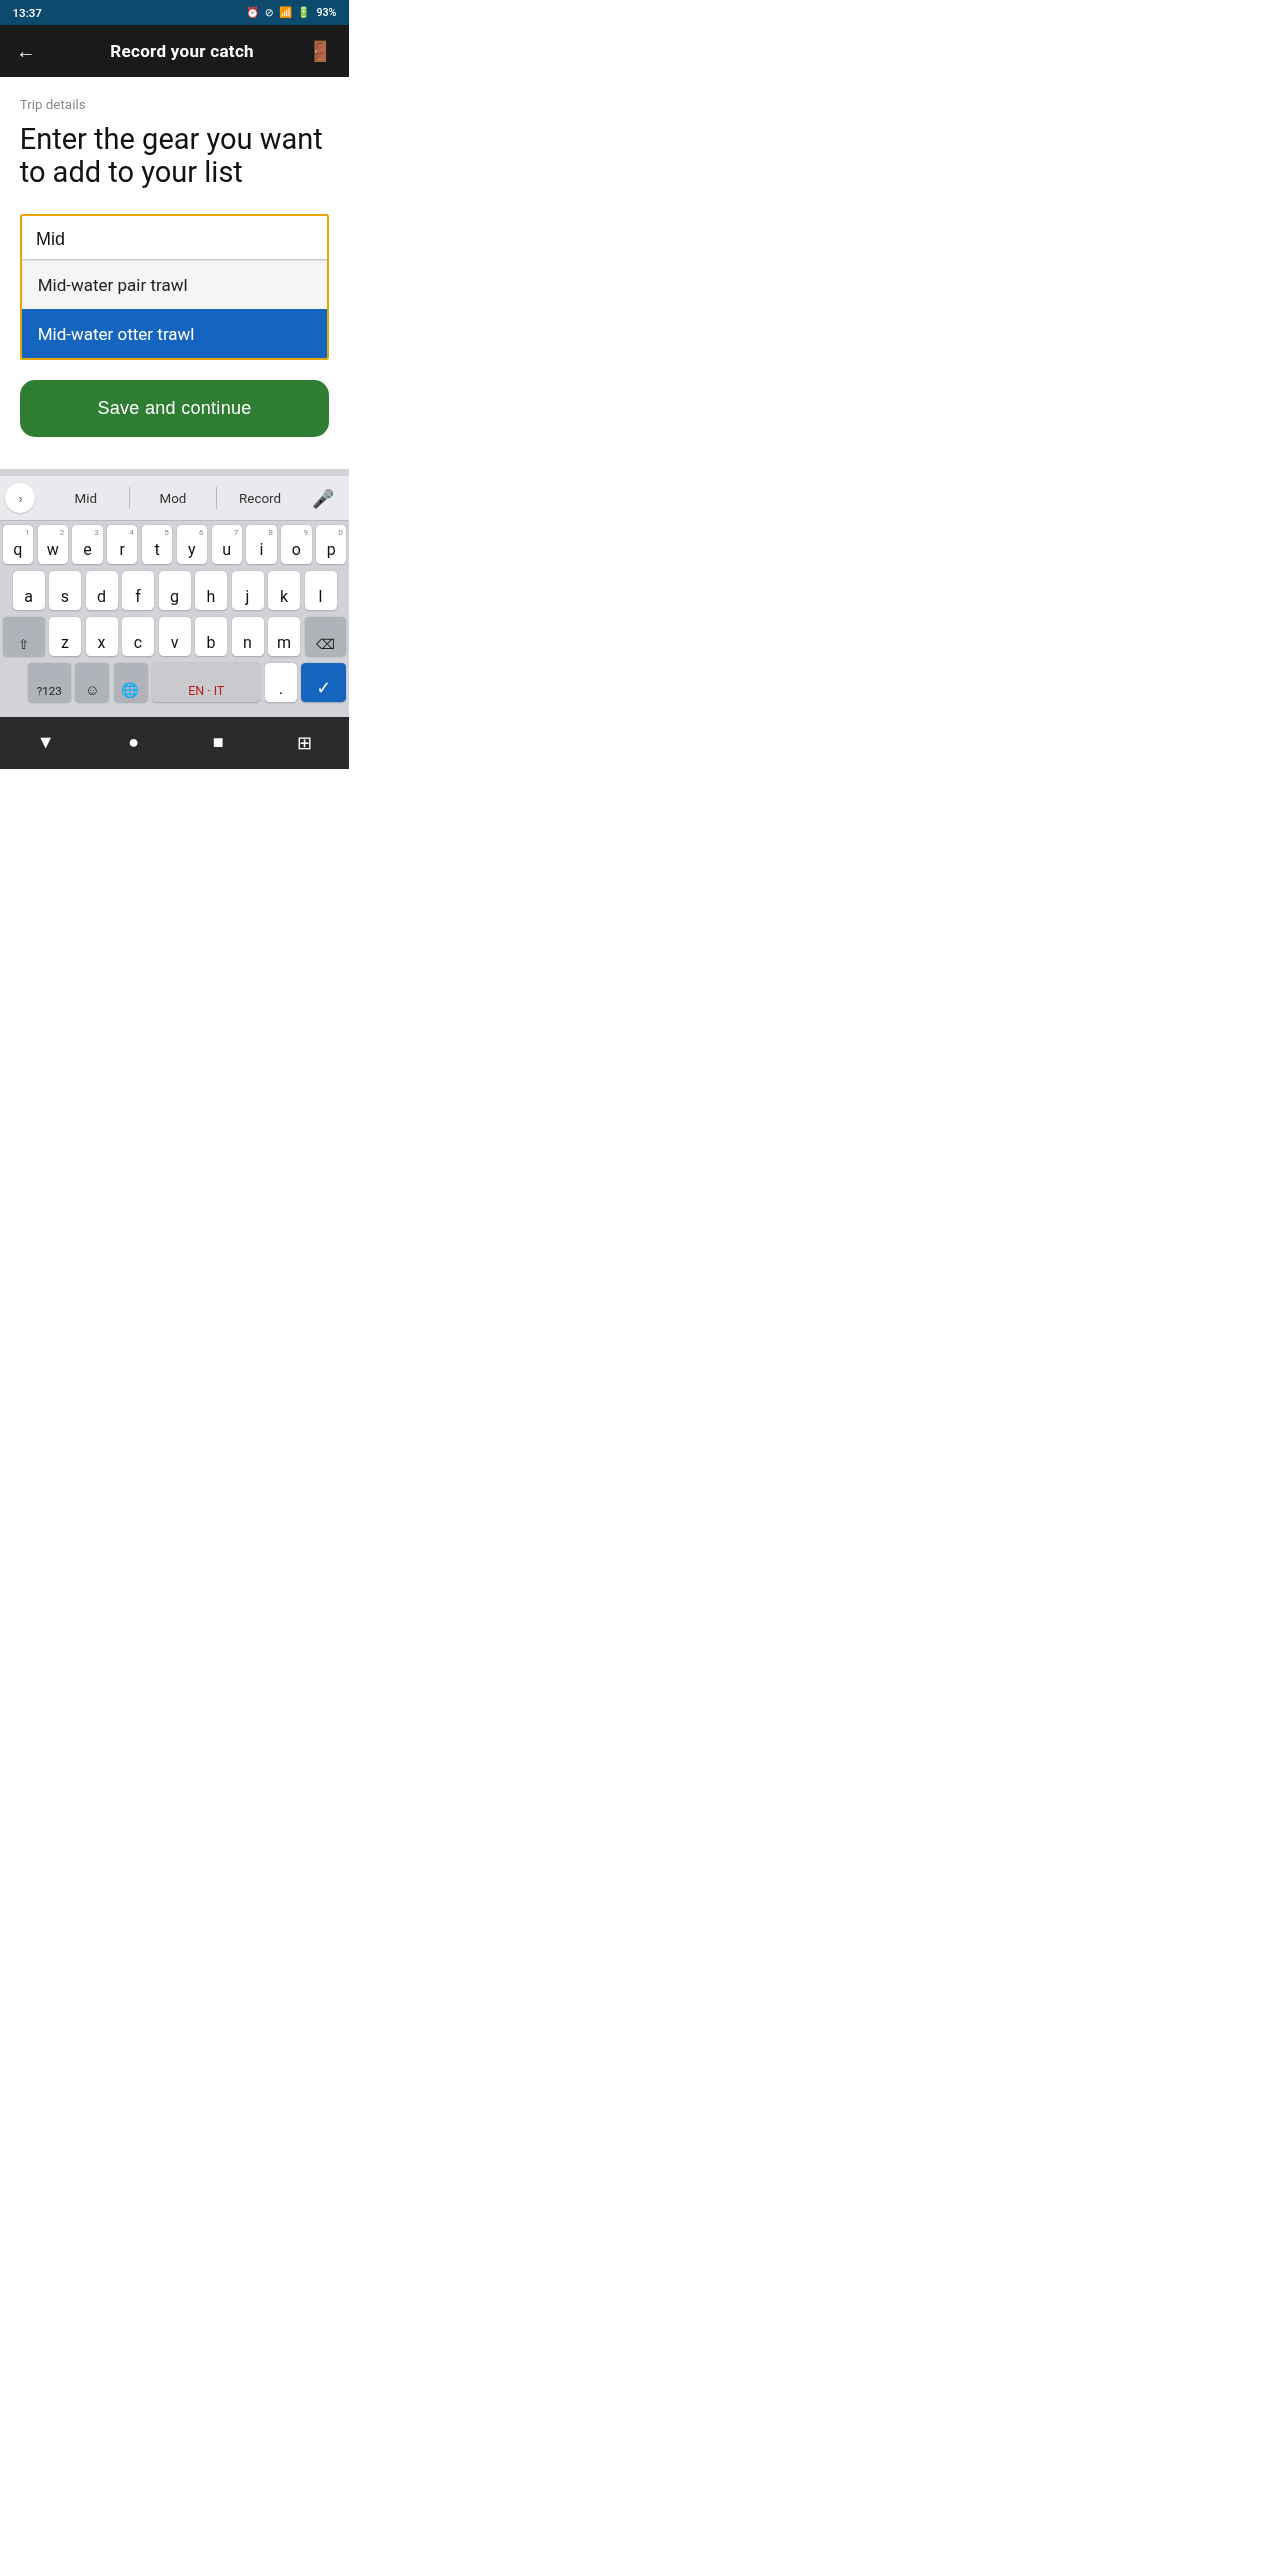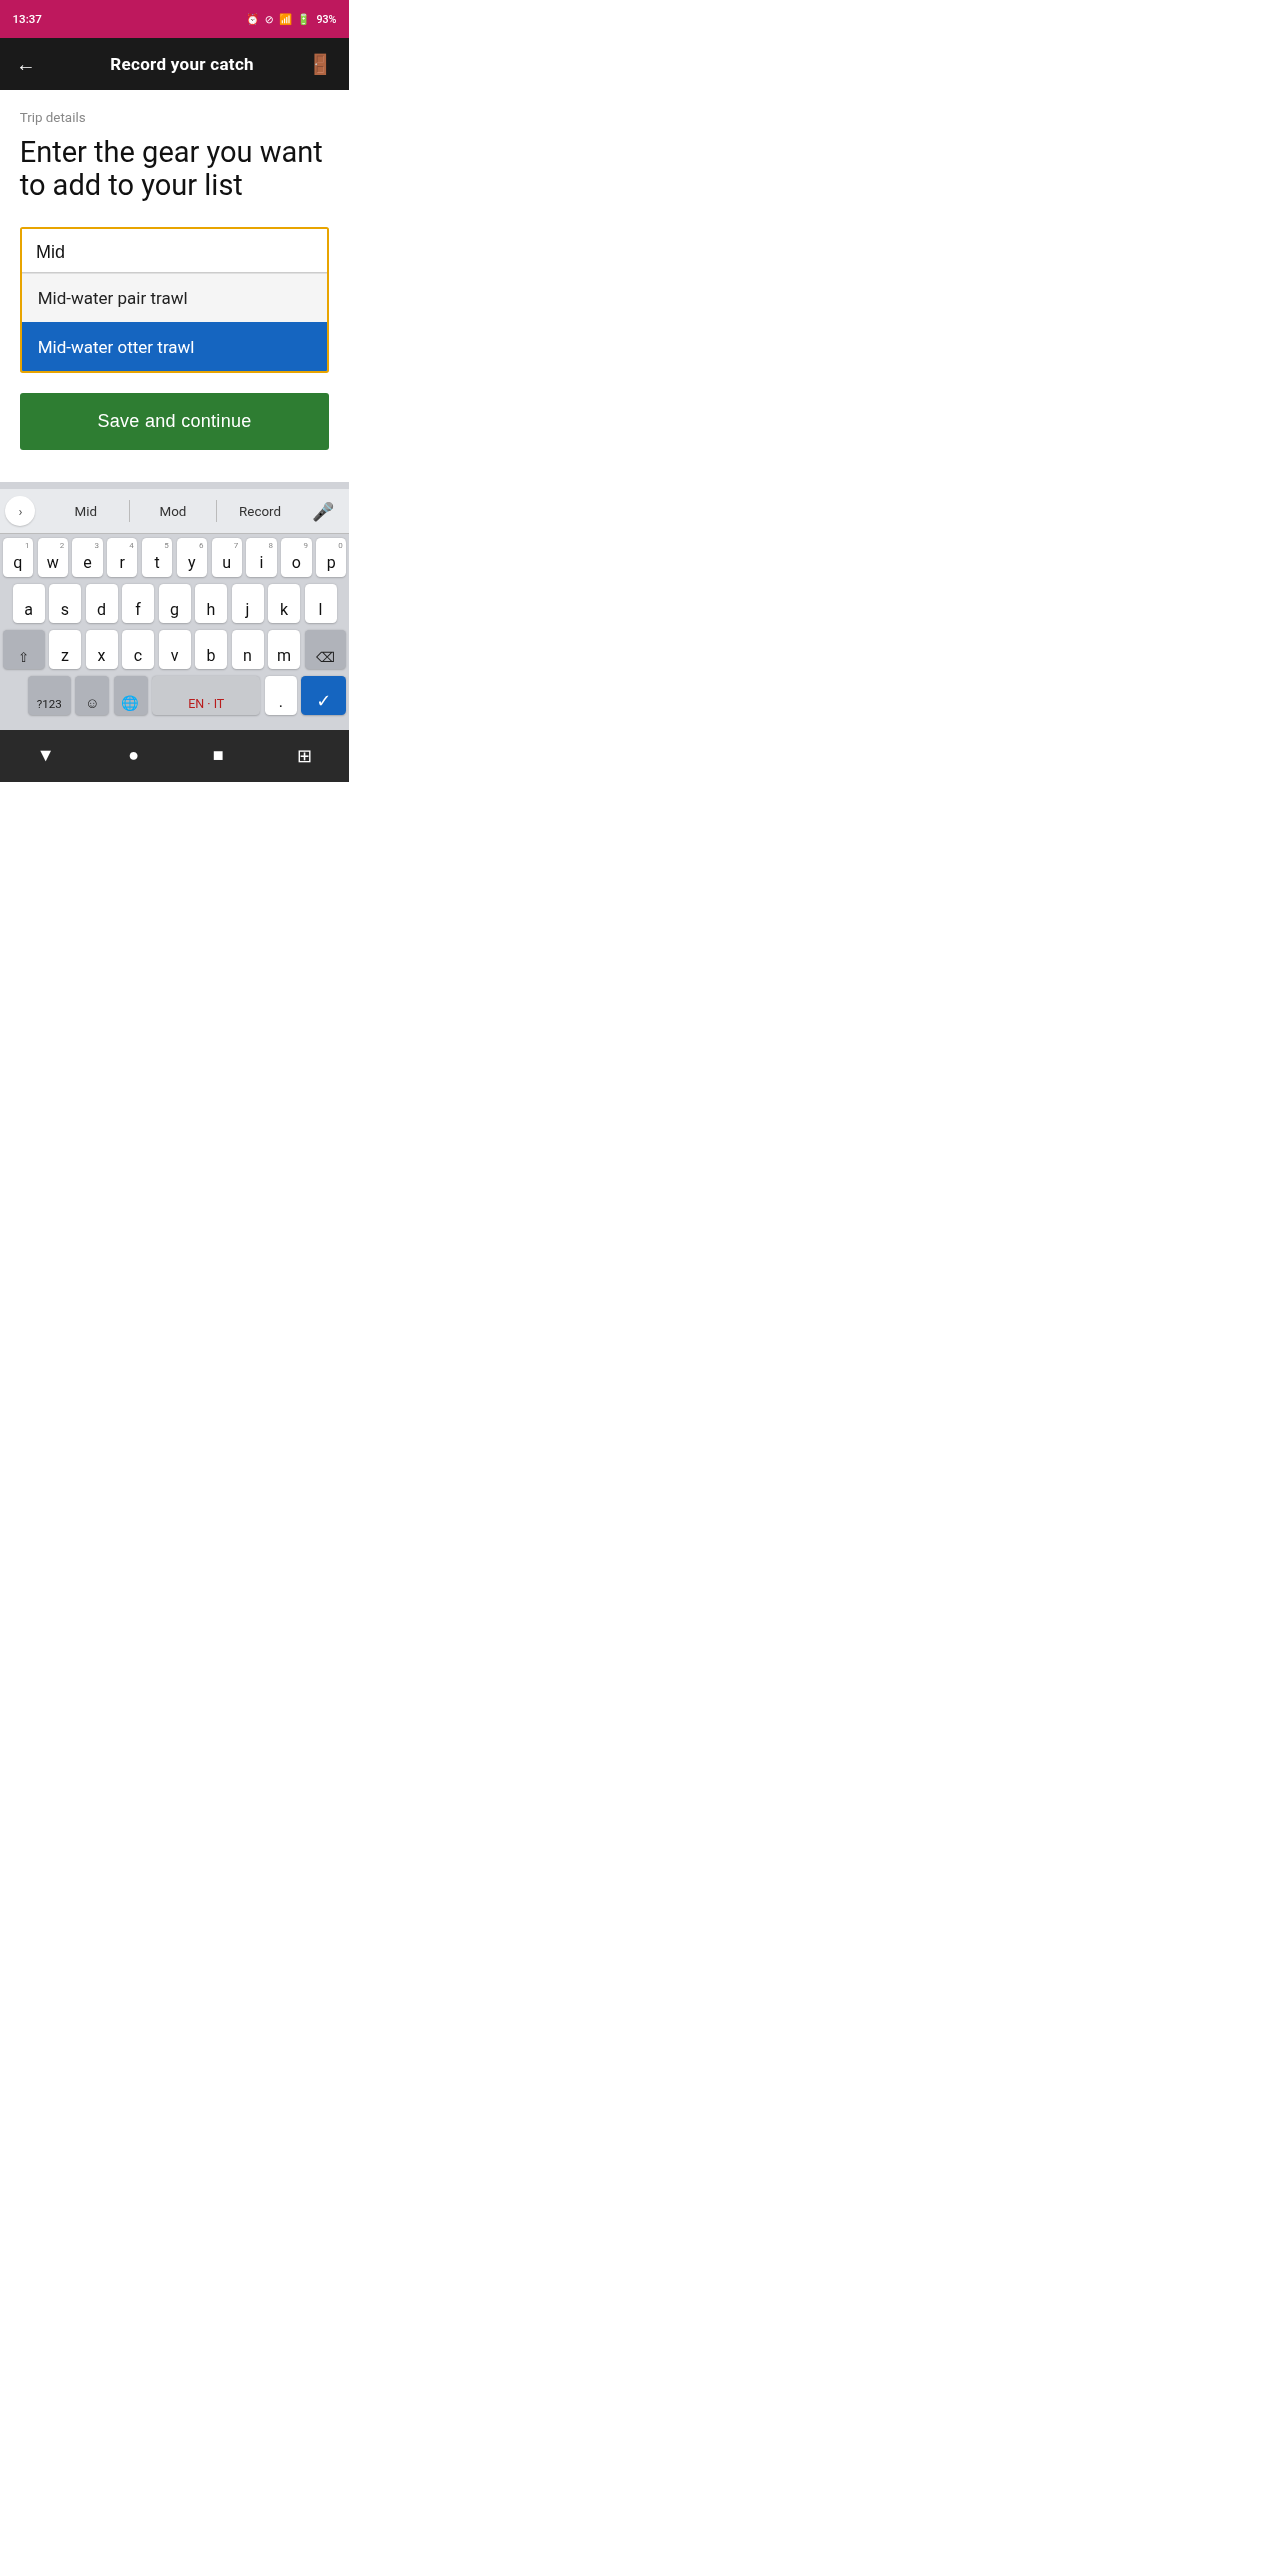--- a/index.html
+++ b/index.html
@@ -9,29 +9,29 @@
       width: 349px;
       min-height: 698px;
       font-family: 'Roboto', Arial, sans-serif;
       background: #fff;
       overflow-x: hidden;
       position: relative;
     }
 
     
     .status-bar {
-      background: #be185d;
+      background: #0c4a6e;
       color: #fff;
       display: flex;
       justify-content: space-between;
       align-items: center;
       padding: 5.4px 12.5px;
       font-size: 11.6px;
       font-weight: 500;
-      height: 38px;
+      height: 25px;
     }
     .status-bar-right {
       display: flex;
       align-items: center;
       gap: 5.4px;
       font-size: 10.7px;
     }
 
     
     .app-bar {
@@ -106,21 +106,21 @@
       color: #222;
       border-top: 0.9px solid #e0e0e0;
     }
 
     
     .save-btn {
       width: 100%;
       background: #2e7d32;
       color: #fff;
       border: none;
-      border-radius: 3px;
+      border-radius: 15px;
       font-size: 18px;
       font-weight: 500;
       padding: 18px 0;
       cursor: pointer;
       letter-spacing: 0.3px;
     }
 
     
     .keyboard-area {
       background: #d1d3d8;

